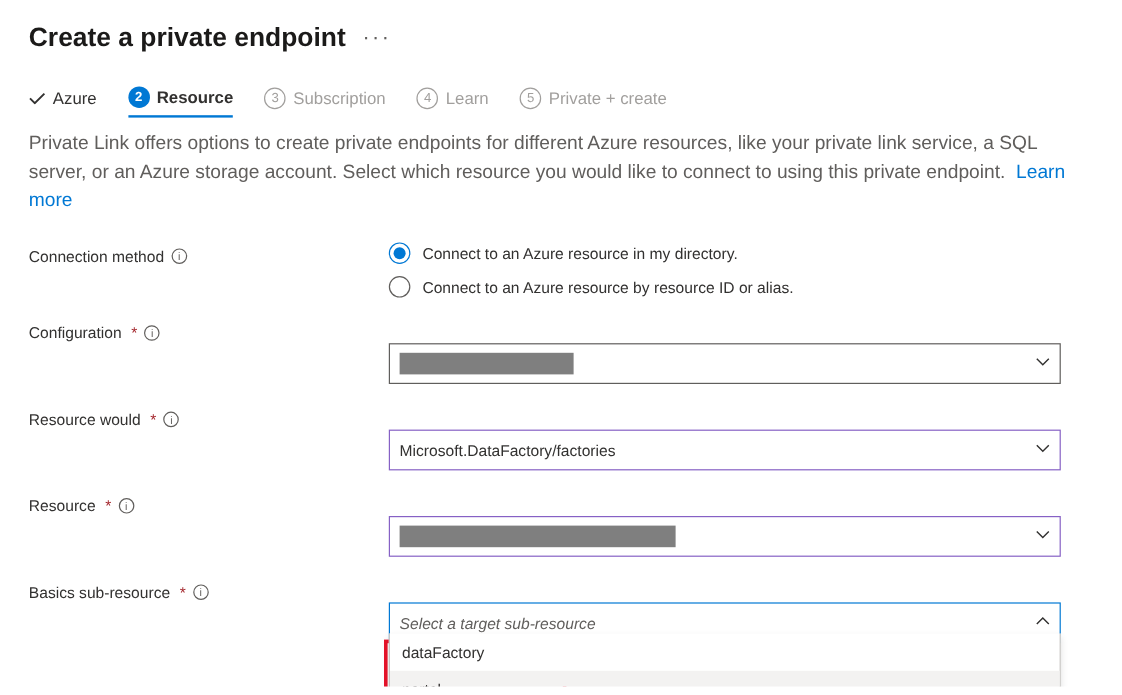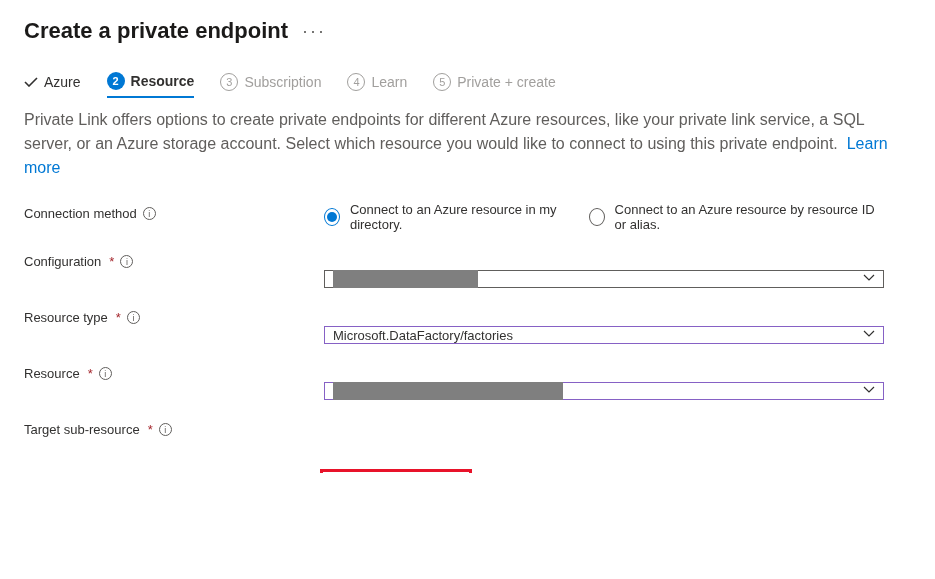--- a/index.html
+++ b/index.html
@@ -15,26 +15,26 @@
     .tab-num { width: 18px; height: 18px; border-radius: 50%; display: inline-flex; align-items: center; justify-content: center; font-size: 11px; }
     .tab-num.active { background: #0078d4; color: #fff; font-weight: 600; }
     .tab-num.inactive { border: 1px solid #a19f9d; color: #a19f9d; }
     .desc { font-size: 16px; color: #605e5c; line-height: 1.5; margin-bottom: 22px; max-width: 880px; }
     .desc a { color: #0078d4; text-decoration: none; cursor: pointer; }
     .form-row { display: flex; align-items: flex-start; margin-bottom: 18px; }
     .form-label { width: 300px; font-size: 13px; color: #323130; display: flex; align-items: center; gap: 6px; padding-top: 4px; }
     .req { color: #a4262c; margin-left: 2px; }
     .info-icon { width: 13px; height: 13px; border: 1px solid #605e5c; border-radius: 50%; display: inline-flex; align-items: center; justify-content: center; font-size: 9px; color: #605e5c; cursor: help; }
     .form-control { flex: 1; max-width: 560px; }
-    .radio-group { display: flex; flex-direction: row; gap: 10px; }
+    .radio-group { display: flex; flex-direction: column; gap: 10px; }
     .radio-opt { display: flex; align-items: center; gap: 10px; font-size: 13px; color: #323130; cursor: pointer; }
     .radio { width: 18px; height: 18px; border-radius: 50%; border: 1px solid #605e5c; display: inline-flex; align-items: center; justify-content: center; }
     .radio.checked { border: 1px solid #0078d4; }
     .radio.checked::after { content: ""; width: 10px; height: 10px; background: #0078d4; border-radius: 50%; }
-    .select { position: relative; border: 1px solid #605e5c; height: 18px; display: flex; align-items: center; padding: 0 8px; font-size: 13px; background: #fff; cursor: pointer; margin-top: 20px; }
+    .select { position: relative; border: 1px solid #605e5c; height: 34px; display: flex; align-items: center; padding: 0 8px; font-size: 13px; background: #fff; cursor: pointer; margin-top: 20px; }
     .select.purple { border-color: #8661c5; }
     .select.open { border-color: #0078d4; }
     .select .chev { margin-left: auto; }
     .chev svg { width: 12px; height: 12px; }
     .select .placeholder { color: #605e5c; font-style: italic; }
     .redacted { background: #7f7f7f; height: 18px; }
     .dropdown { position: absolute; top: 25px; left: -1px; right: -1px; border: 1px solid #c8c6c4; border-top: none; background: #fff; box-shadow: 0 3px 6px rgba(0,0,0,0.12); z-index: 10; }
     .dropdown-item { padding: 8px 10px; font-size: 13px; color: #323130; cursor: pointer; }
     .dropdown-item.hover { background: #f3f2f1; }
     .highlight-box { position: absolute; border: 3px solid #e8132a; pointer-events: none; }
@@ -105,21 +105,21 @@
       <span class="redacted" style="width:145px"></span>
       <span class="chev"><svg viewBox="0 0 12 12">
             <path d="M1 3 L6 8 L11 3" stroke="#323130" stroke-width="1.2" fill="none"></path>
           </svg></span>
     </div>
   </div>
 </div>
 
 <div class="form-row">
   <div class="form-label">
-    <span>Resource type</span>
+    <span>Resource would</span>
       <span class="req">*</span>
     <span class="info-icon">i</span>
   </div>
   <div class="form-control">
     <div class="select purple">
       <span>Microsoft.DataFactory/factories</span>
       <span class="chev"><svg viewBox="0 0 12 12">
             <path d="M1 3 L6 8 L11 3" stroke="#323130" stroke-width="1.2" fill="none"></path>
           </svg></span>
     </div>
@@ -137,18 +137,30 @@
       <span class="redacted" style="width:230px"></span>
       <span class="chev"><svg viewBox="0 0 12 12">
             <path d="M1 3 L6 8 L11 3" stroke="#323130" stroke-width="1.2" fill="none"></path>
           </svg></span>
     </div>
   </div>
 </div>
 
 <div class="form-row" style="position:relative;">
   <div class="form-label">
-    <span>Target sub-resource</span>
+    <span>Basics sub-resource</span>
       <span class="req">*</span>
     <span class="info-icon">i</span>
+  </div>
+  <div class="form-control">
+    <div class="select open">
+      <span class="placeholder">Select a target sub-resource</span>
+      <span class="chev"><svg viewBox="0 0 12 12">
+            <path d="M1 8 L6 3 L11 8" stroke="#323130" stroke-width="1.2" fill="none"></path>
+          </svg></span>
+      <div class="dropdown">
+        <div class="dropdown-item">dataFactory</div>
+        <div class="dropdown-item hover">portal</div>
+      </div>
+    </div>
   </div>
   <div class="highlight-box" style="left:296px; top:51px; width:152px; height:52px;"></div>
 </div>
 
 </body></html>

